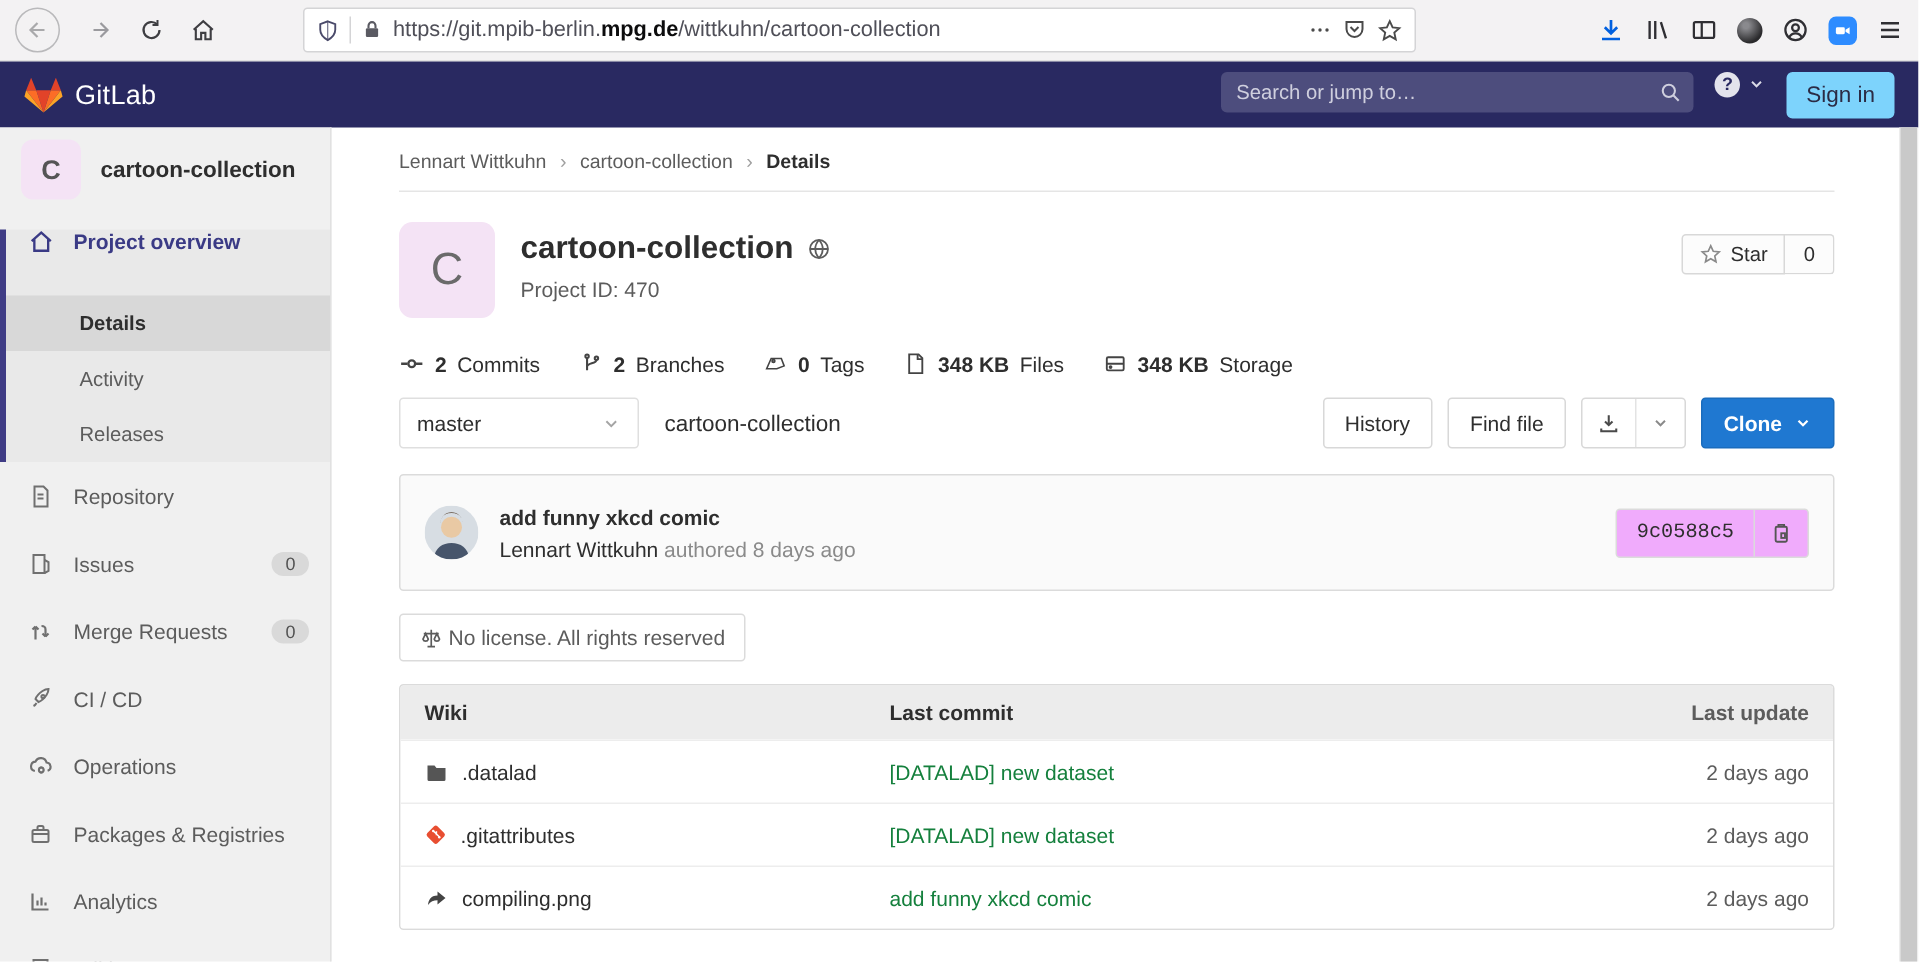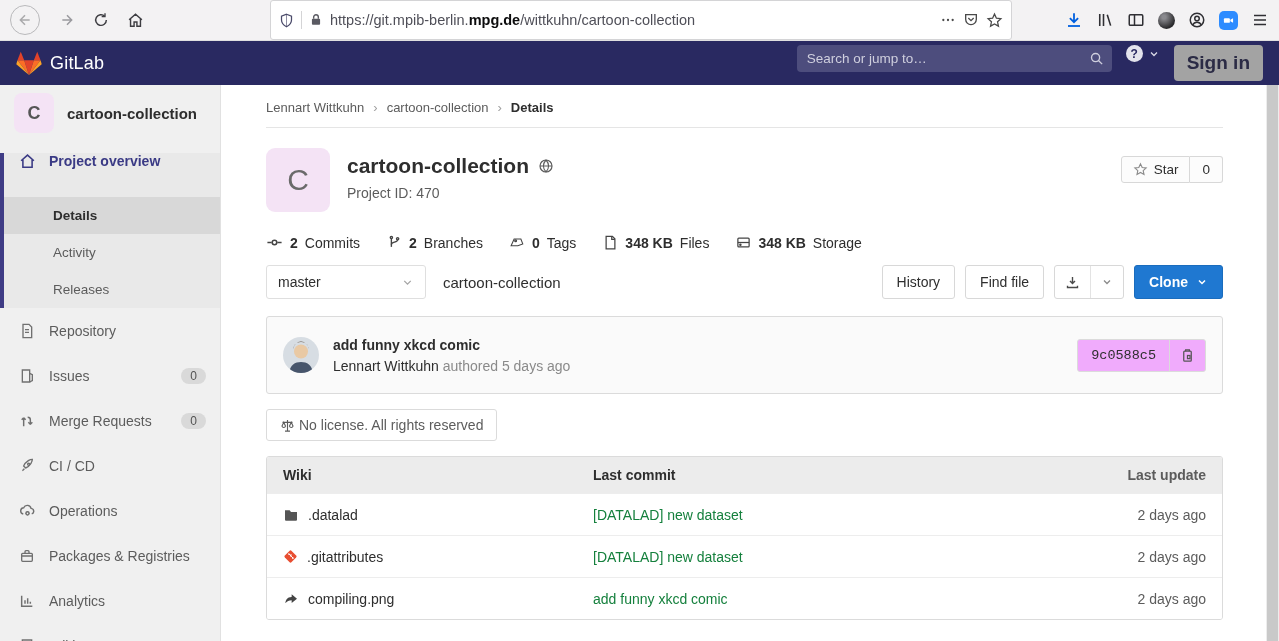--- a/index.html
+++ b/index.html
@@ -8,22 +8,22 @@
   svg { display:block; }
 
   
   .chrome { height:41px; background:#f3f2f3; border-bottom:1px solid #e0dfe0;
     display:flex; align-items:center; padding:0 10px; }
   .nav-btn { width:30px; height:30px; display:flex; align-items:center; justify-content:center;
     border-radius:50%; color:#3e3e42; flex:none; }
   .nav-btn.circled { border:1px solid #b9b9bb; color:#a9a9ab; margin-right:8px; }
   .nav-btn.dim { color:#9a9a9e; }
   .nav-btn + .nav-btn { margin-left:4px; }
-  .urlbar { width:742px; height:40px; background:#fff; border:1px solid #d4d4d6; border-radius:3px;
-    display:flex; align-items:center; padding:0 8px; margin-left:120px; gap:7px; }
+  .urlbar { width:742px; height:30px; background:#fff; border:1px solid #d4d4d6; border-radius:3px;
+    display:flex; align-items:center; padding:0 8px; margin-left:52px; gap:7px; }
   .urlbar .vsep { width:1px; height:18px; background:#d4d4d6; }
   .url-text { font-size:14.5px; color:#4f4f58; flex:1; white-space:nowrap; overflow:hidden; }
   .url-dom { color:#0c0c0d; font-weight:700; }
   .u-ic { color:#4a4a52; display:flex; align-items:center; }
   .chrome-right { display:flex; align-items:center; margin-left:auto; gap:13px; }
   .c-ic { color:#2f2f33; display:flex; align-items:center; }
   .ext-ball { width:17px; height:17px; border-radius:50%;
     background:radial-gradient(circle at 35% 30%, #8a8a8e 12%, #2a2a2c 70%); }
   .zoom-app { width:19px; height:19px; border-radius:5px; background:#2d8cff;
     display:flex; align-items:center; justify-content:center; }
@@ -36,21 +36,21 @@
   .gl-link { color:#e6e6ef; font-size:13.5px; font-weight:700; }
   .gl-right { margin-left:auto; display:flex; align-items:flex-start; gap:14px; }
   .gl-search-wrap { position:relative; width:315px; }
   .gl-search { width:100%; height:27px; border:none; border-radius:4px; background:#4d4d7d;
     color:#fff; font-size:13.5px; padding:0 30px 0 10px; font-family:"Liberation Sans",sans-serif; outline:none; }
   .gl-search::placeholder { color:#cfcfde; }
   .gl-search-ic { position:absolute; right:8px; top:6px; color:#cfcfde; }
   .help-menu { display:flex; align-items:center; gap:5px; color:#d9d9e6; }
   .q-circle { width:17px; height:17px; border-radius:50%; background:#e3e3ec; color:#292961;
     font-size:12px; font-weight:700; display:flex; align-items:center; justify-content:center; }
-  .signin { background:#a3a3a3; color:#2b2b45; font-size:19px; font-weight:700;
+  .signin { background:#7dd3fc; color:#2b2b45; font-size:15px; font-weight:400;
     padding:7px 13px; border-radius:4px; }
 
   
   .page { position:relative; display:flex; height:559px; }
   .scrollbar { position:absolute; right:0; top:0; bottom:0; width:13px; background:#ededed; }
   .scroll-thumb { position:absolute; left:1px; right:1px; top:0; bottom:0; background:#c9c9c9; }
 
   
   .sidebar { width:221px; background:#f0f0f0; border-right:1px solid #e1e1e1; flex:none; overflow:hidden; }
   .side-ctx { display:flex; align-items:center; gap:13px; padding:10px 12px 10px 14px; height:56px; }
@@ -515,21 +515,21 @@
             <rect width="36" height="36" fill="#d7dde3"></rect>
             <circle cx="18" cy="14.5" r="7" fill="#e9c9a4"></circle>
             <path d="M10.5 12a7.5 7.5 0 0 1 15 0c0-2-1-7-7.5-7s-7.5 5-7.5 7z" fill="#5d4a3a"></path>
             <path d="M6 36c1-8 6-11 12-11s11 3 12 11z" fill="#47556b"></path>
           </svg>
         </span>
       <div class="commit-text">
         <div class="commit-title">add funny xkcd comic</div>
         <div class="commit-sub">
           <span class="commit-author">Lennart Wittkuhn</span>
-          <span class="commit-meta">authored 5 days ago</span>
+          <span class="commit-meta">authored 8 days ago</span>
         </div>
       </div>
       <div class="sha-group">
         <span class="sha">9c0588c5</span>
         <span class="copy-btn">
           <span>
               <svg width="15" height="15" viewBox="0 0 24 24" fill="none" stroke="currentColor" stroke-width="2">
                 <rect x="6" y="5" width="12" height="16" rx="1.5"></rect>
                 <path d="M9 5V3h6v2"></path>
                 <rect x="12" y="12" width="4" height="5"></rect>

